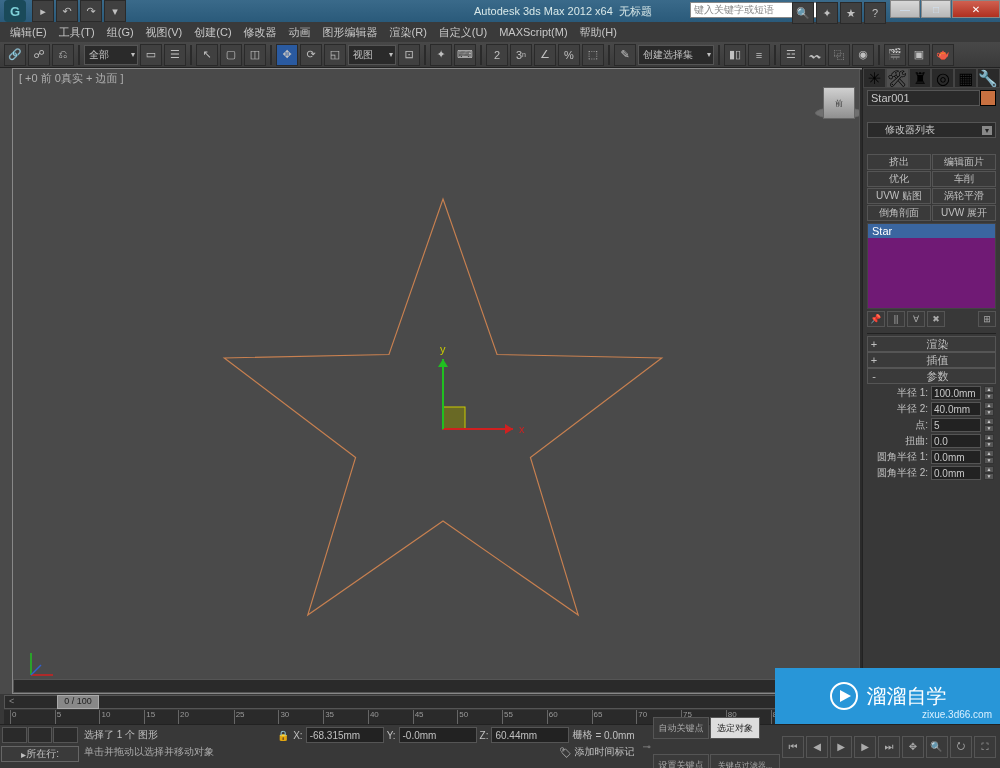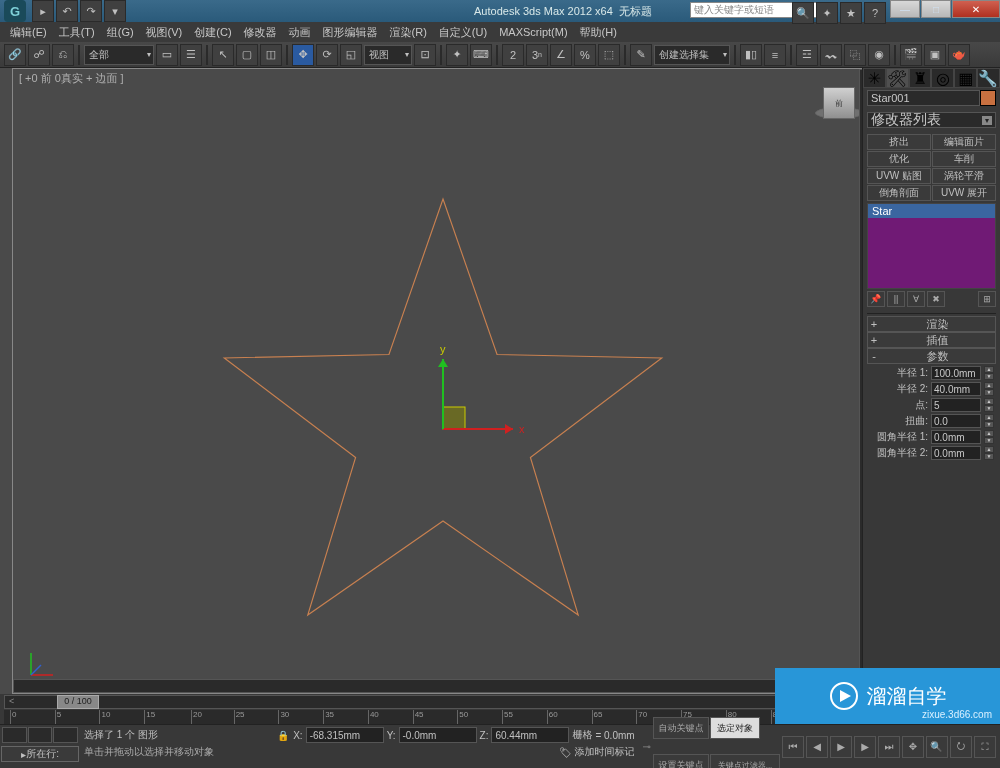--- a/index.html
+++ b/index.html
@@ -32,21 +32,21 @@
 .viewcube-ring { position: absolute; right: 10px; top: 38px; width: 48px; height: 12px; border: 1px solid #666; border-radius: 50%; background: #707070; }
 .axis-tri { position: absolute; left: 10px; bottom: 10px; }
 
 
 .cmd-panel { position: absolute; right: 0; top: 68px; width: 138px; height: 626px; background: #383838; border-left: 1px solid #222; }
 .cmd-tabs { height: 20px; display: flex; background: #2a2a2a; }
 .cmd-tab { flex: 1; display: flex; align-items: center; justify-content: center; border: 1px solid #444; cursor: pointer; }
 .cmd-tab.active { background: #505050; }
 .obj-name { margin: 2px 4px; height: 16px; background: #2a2a2a; border: 1px solid #555; color: #c8c8c8; font-size: 11px; padding: 0 3px; display: flex; align-items: center; }
 .obj-color { width: 16px; height: 16px; background: #c87040; border: 1px solid #000; margin-left: auto; }
-.mod-drop { margin: 6px 4px; height: 16px; background: #2a2a2a; border: 1px solid #555; color: #c8c8c8; font-size: 14px; padding: 0 3px; display: flex; align-items: center; position: relative; }
+.mod-drop { margin: 16px 4px; height: 16px; background: #2a2a2a; border: 1px solid #555; color: #c8c8c8; font-size: 10px; padding: 0 17px; display: flex; align-items: center; position: relative; }
 .mod-drop::after { content: "▾"; position: absolute; right: 3px; font-size: 8px; background: #888; color: #222; width: 10px; text-align: center; }
 .mod-grid { display: grid; grid-template-columns: 1fr 1fr; gap: 1px; margin: 2px 4px; }
 .mod-btn { height: 16px; background: #3a3a3a; border: 1px solid #555; color: #c0c0c0; font-size: 10px; display: flex; align-items: center; justify-content: center; cursor: pointer; }
 .stack-list { margin: 2px 4px; height: 86px; background: #701a75; border: 1px solid #444; font-size: 11px; }
 .stack-item { background: #3a66a0; color: #fff; padding: 1px 4px; }
 .stack-tools { margin: 2px 4px; display: flex; gap: 2px; justify-content: space-between; padding-bottom: 6px; border-bottom: 1px solid #222;}
 .stack-tool { width: 18px; height: 16px; background: #3a3a3a; border: 1px solid #555; display:flex; align-items:center; justify-content:center; font-size:9px; color:#aaa; cursor:pointer;}
 .rollout-head { margin: 0 4px; height: 16px; background: #3a3a3a; border: 1px solid #555; color: #c0c0c0; font-size: 11px; display: flex; align-items: center; cursor: pointer; }
 .rollout-head .pm { width: 12px; text-align: center; }
 .rollout-body { margin: 2px 6px 6px; font-size: 10px; color: #c0c0c0; }
@@ -124,21 +124,21 @@
   <span class="menu-item">自定义(U)</span>
   <span class="menu-item">MAXScript(M)</span>
   <span class="menu-item">帮助(H)</span>
 </div>
 
 <div class="toolbar">
   <div class="tbtn">🔗</div>
   <div class="tbtn">☍</div>
   <div class="tbtn">⎌</div>
   <div class="tsep"></div>
-  <div class="tdrop" style="width:70px">全部</div>
+  <div class="tdrop" style="width:54px">全部</div>
   <div class="tbtn">▭</div>
   <div class="tbtn">☰</div>
   <div class="tsep"></div>
   <div class="tbtn">↖</div>
   <div class="tbtn">▢</div>
   <div class="tbtn">◫</div>
   <div class="tsep"></div>
   <div class="tbtn" style="background:#2a5aa0">✥</div>
   <div class="tbtn">⟳</div>
   <div class="tbtn">◱</div>
@@ -303,21 +303,21 @@
   <div class="time-slider">
     <div style="position:absolute;left:4px;top:0;font-size:9px;color:#888">&lt;</div>
     <div class="time-handle">0 / 100</div>
     <div style="position:absolute;right:4px;top:0;font-size:9px;color:#888">&gt;</div>
   </div>
   <div class="time-ruler" id="time-ruler">
       <div class="time-tick" style="left: 6px;">0</div>
       <div class="time-tick" style="left: 50.7368px;">5</div>
       <div class="time-tick" style="left: 95.4737px;">10</div>
       <div class="time-tick" style="left: 140.211px;">15</div>
-      <div class="time-tick" style="left: 187px;">20</div>
+      <div class="time-tick" style="left: 174px;">20</div>
       <div class="time-tick" style="left: 229.684px;">25</div>
       <div class="time-tick" style="left: 274.421px;">30</div>
       <div class="time-tick" style="left: 319.158px;">35</div>
       <div class="time-tick" style="left: 363.895px;">40</div>
       <div class="time-tick" style="left: 408.632px;">45</div>
       <div class="time-tick" style="left: 453.368px;">50</div>
       <div class="time-tick" style="left: 498.105px;">55</div>
       <div class="time-tick" style="left: 542.842px;">60</div>
       <div class="time-tick" style="left: 587.579px;">65</div>
       <div class="time-tick" style="left: 632.316px;">70</div>

